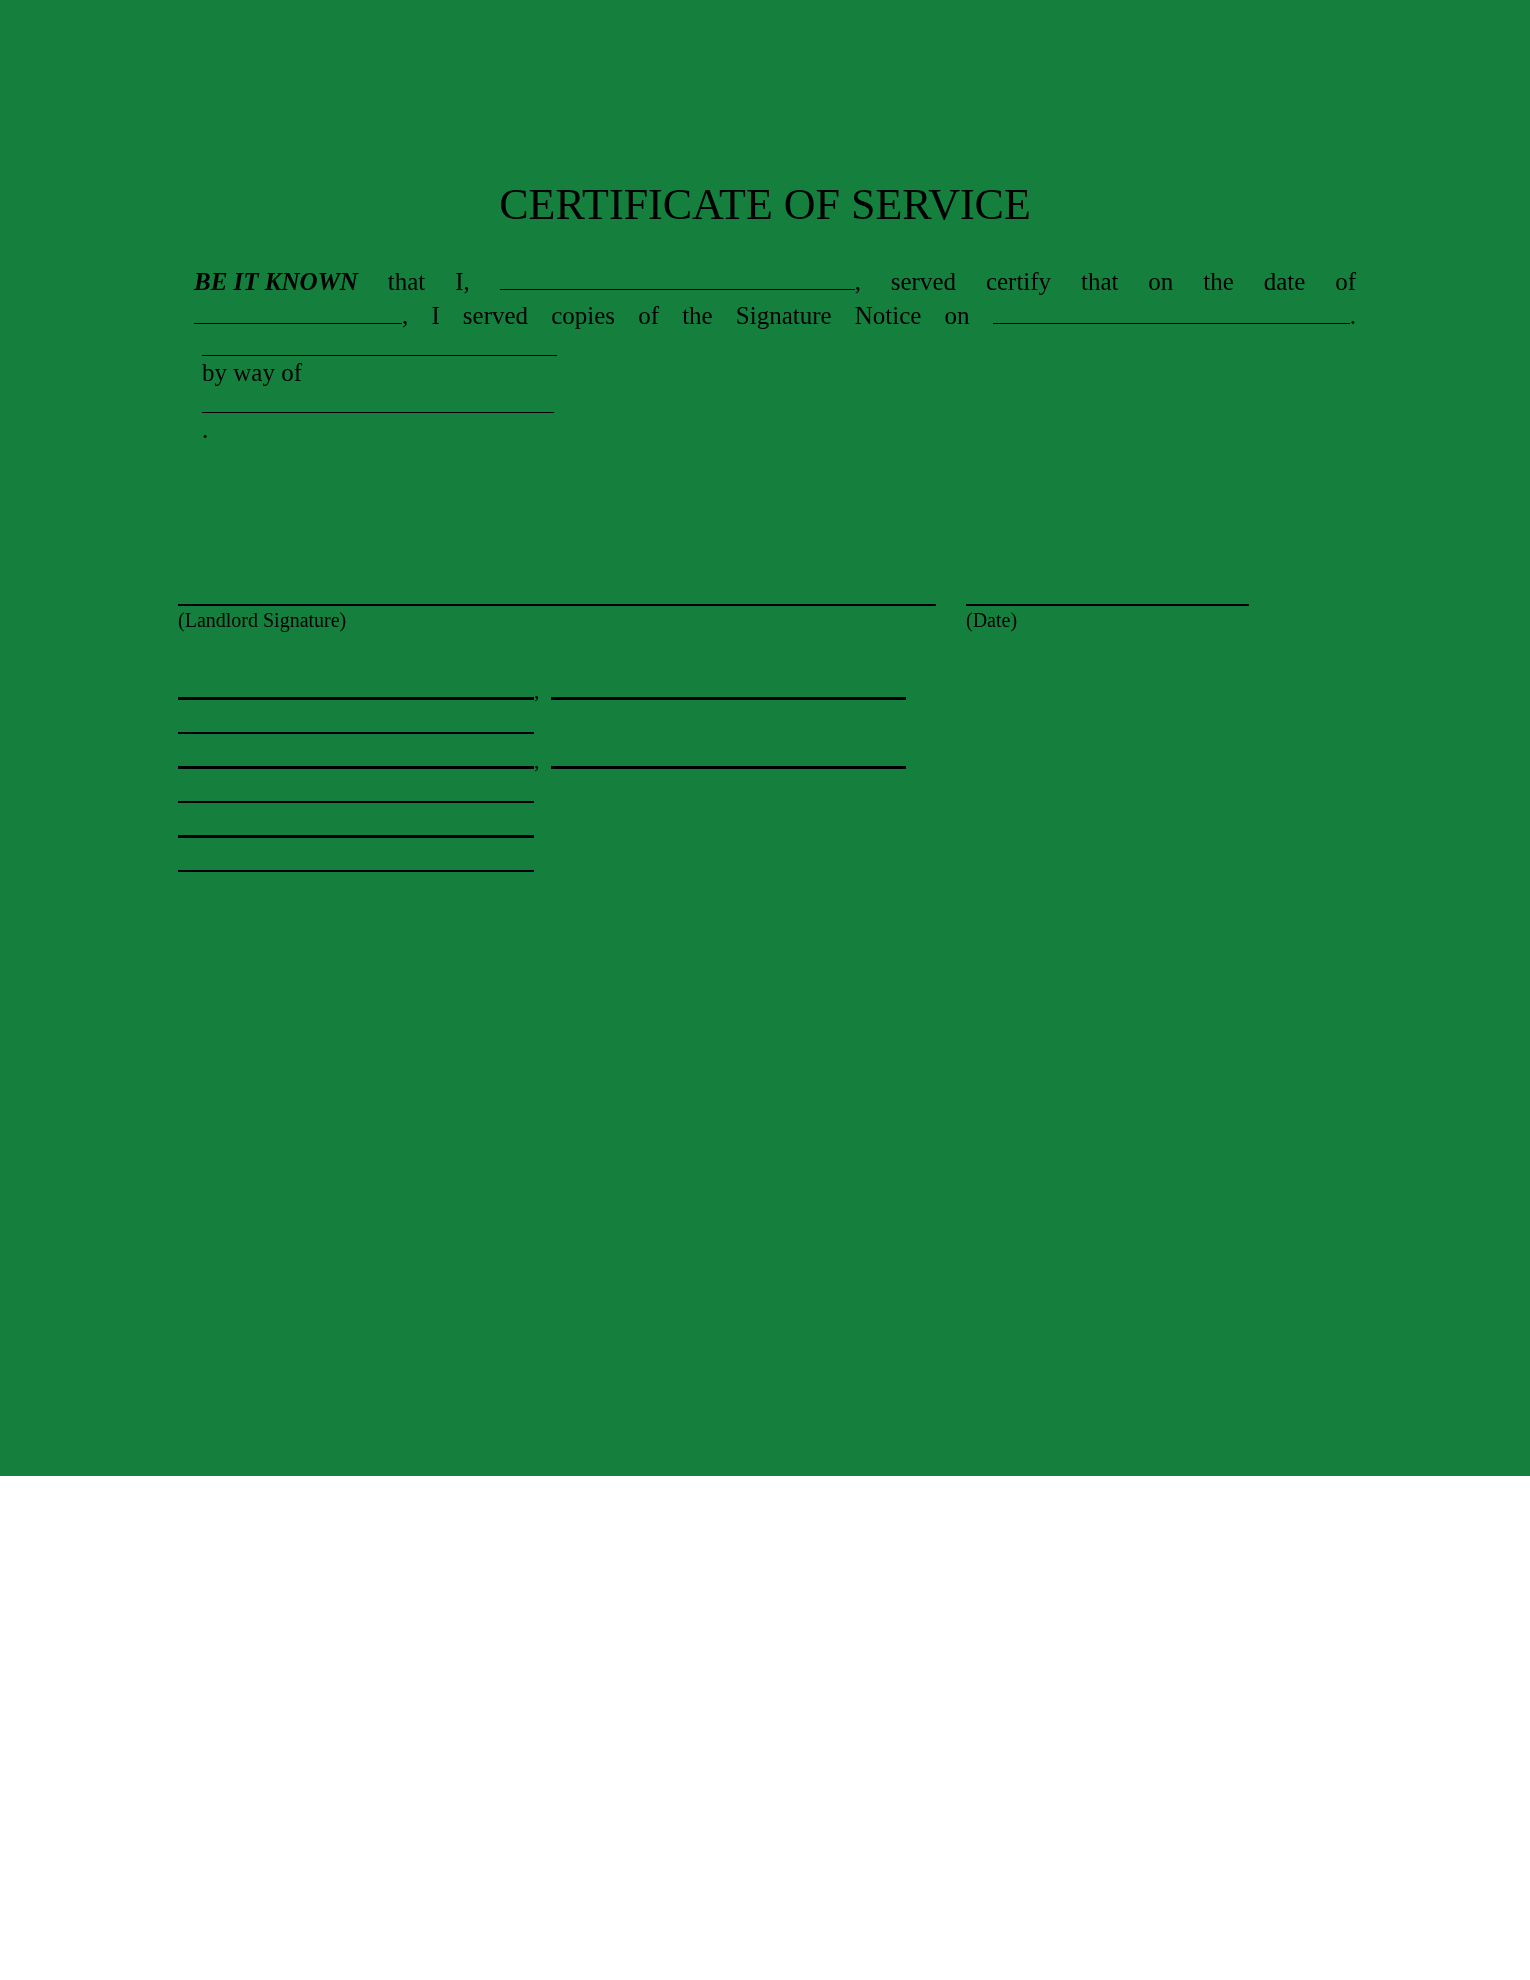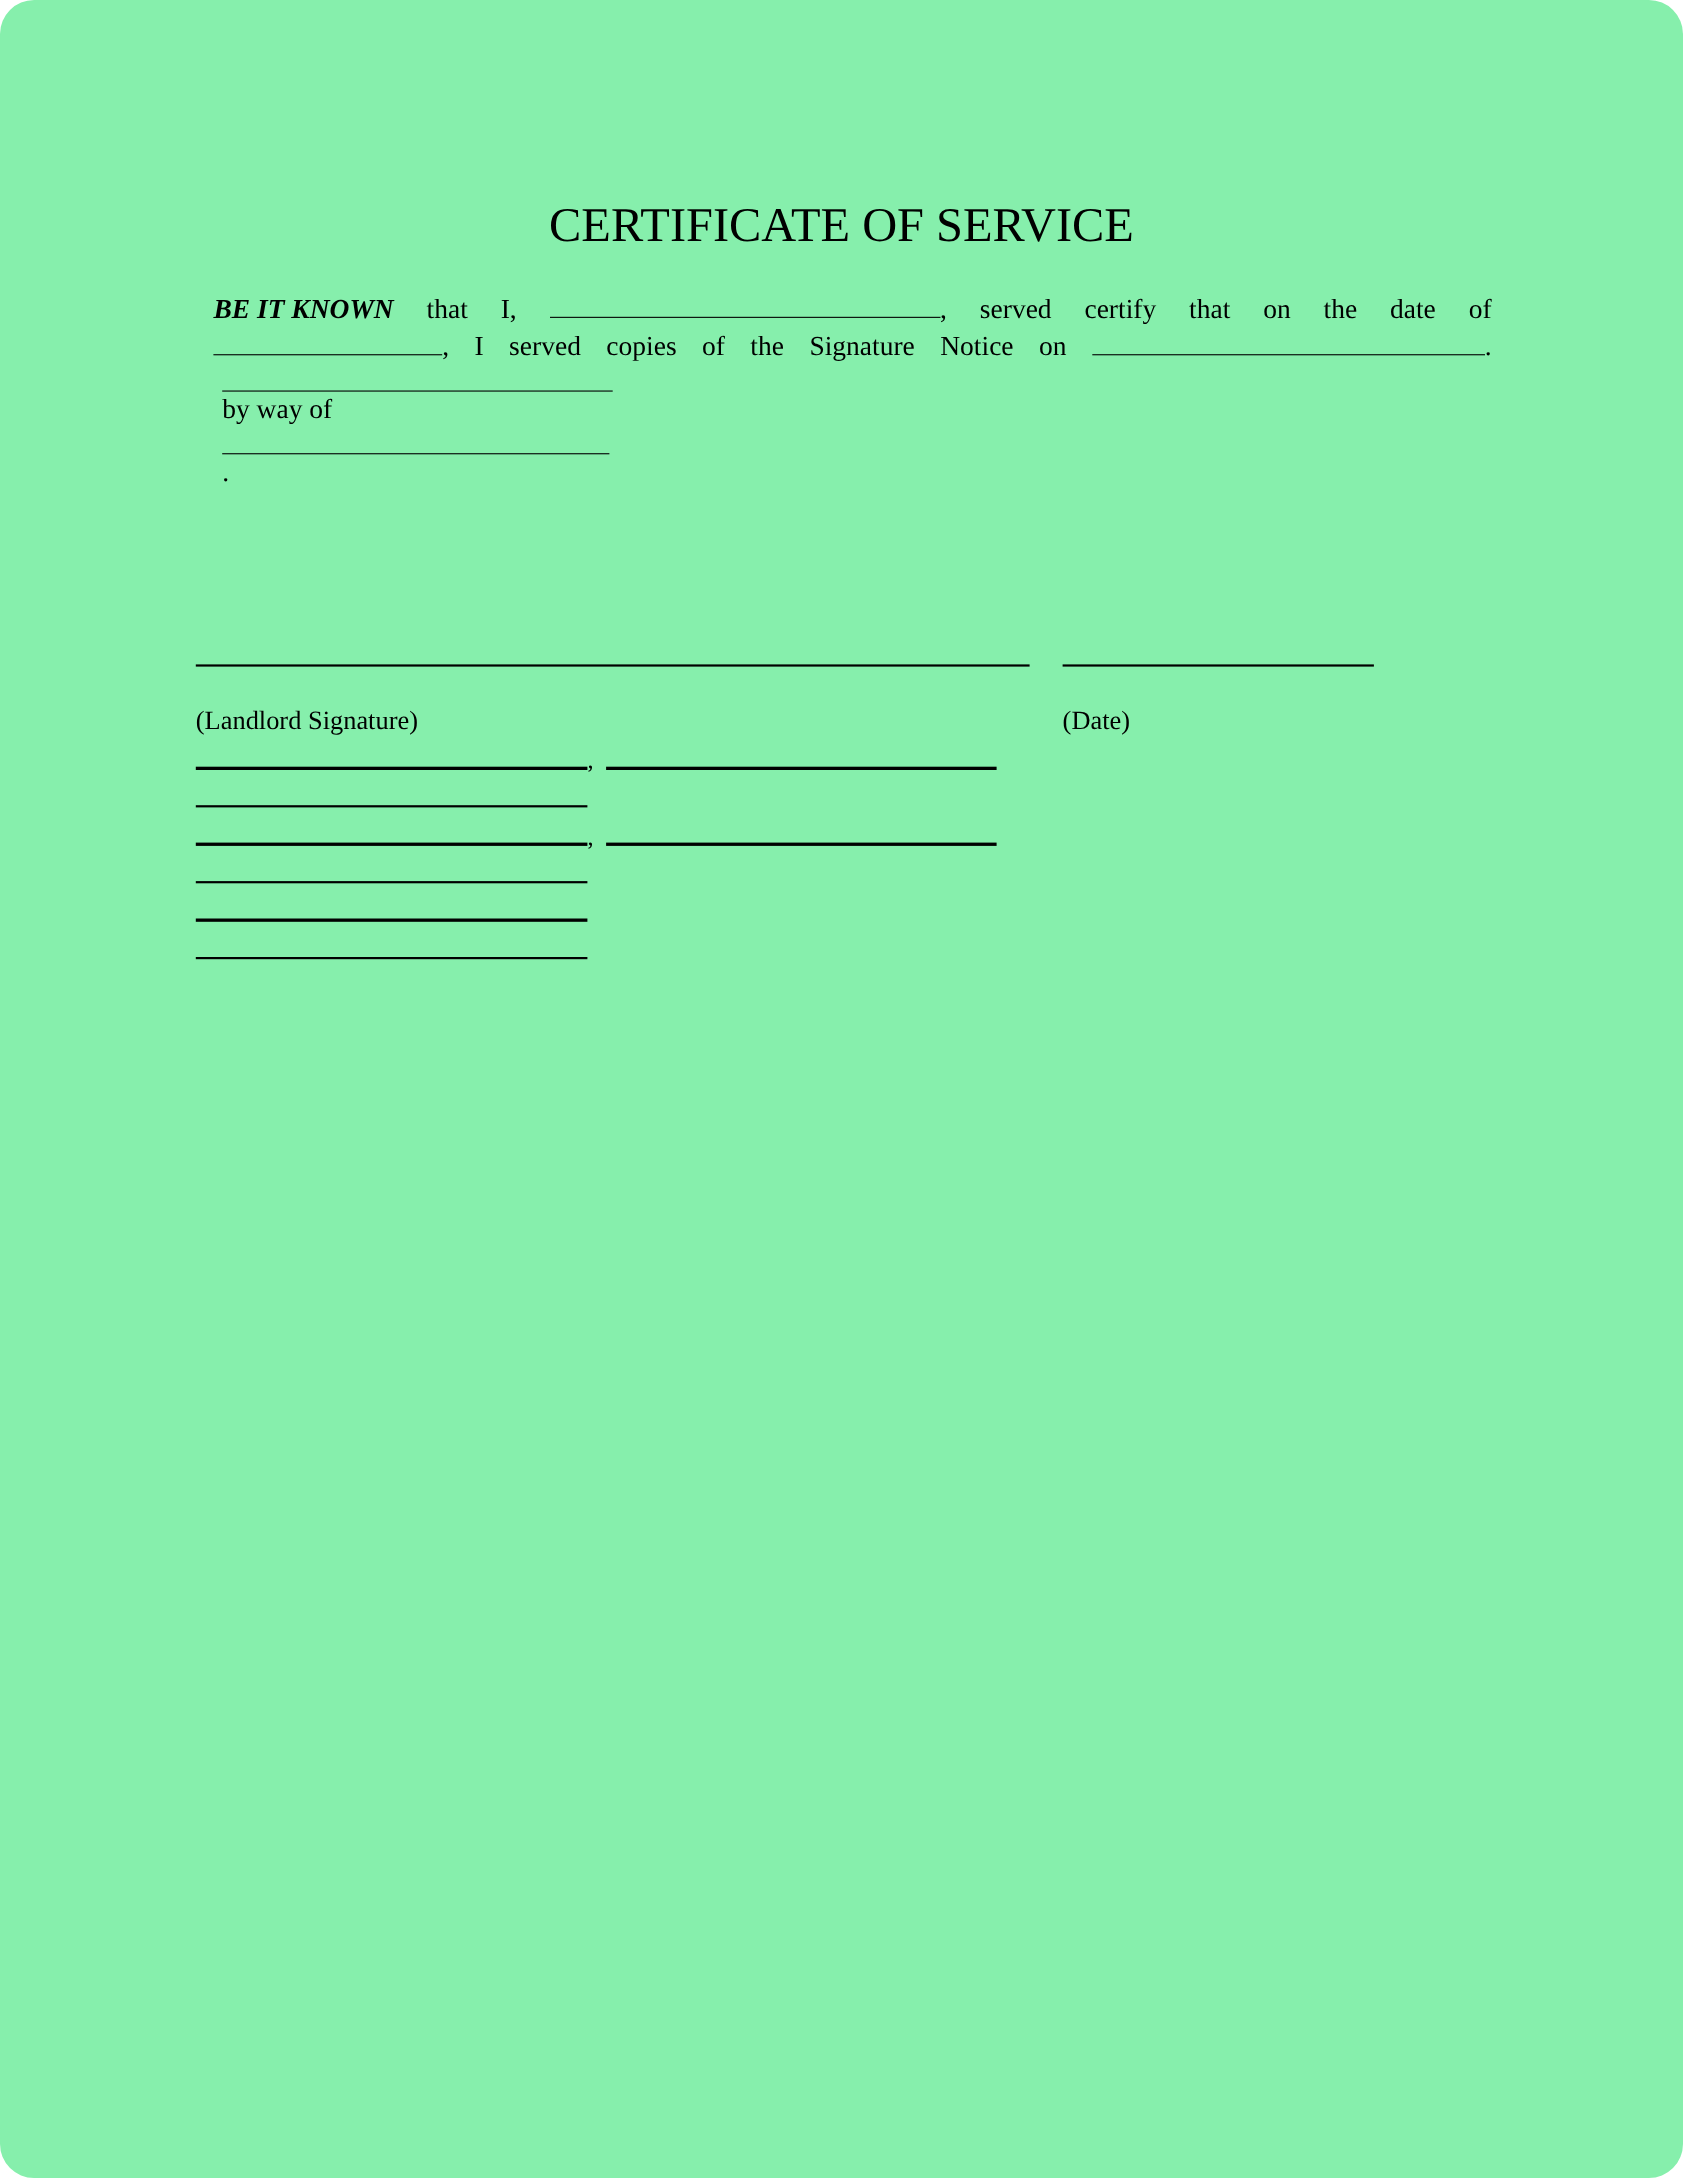--- a/index.html
+++ b/index.html
@@ -12,23 +12,22 @@
       height: 1980px;
       position: relative;
       overflow: hidden;
       font-family: "Liberation Serif", "DejaVu Serif", serif;
       color: #000;
     }
     .page {
       position: absolute;
       left: 0; top: 0;
       width: 1530px;
-      height: 1980px;
-      background: #86efac;
-      border-radius: 31px;
+      height: 1476px;
+      background: #15803d;
     }
     .title {
       position: absolute;
       left: 0;
       width: 1530px;
       top: 180px;
       text-align: center;
       font-size: 44px;
       line-height: 50px;
       letter-spacing: 0px;
@@ -59,24 +58,23 @@
     .bold-italic {
       font-weight: bold;
       font-style: italic;
     }
     .hline {
       position: absolute;
       background: #000;
     }
     .label {
       position: absolute;
-      font-size: 24px;
+      font-size: 20px;
       line-height: 24px;
       white-space: nowrap;
-      margin-top: 36px;
     }
     .comma {
       position: absolute;
       font-size: 22px;
       line-height: 22px;
     }
   </style>
 </head>
 <body>
 

